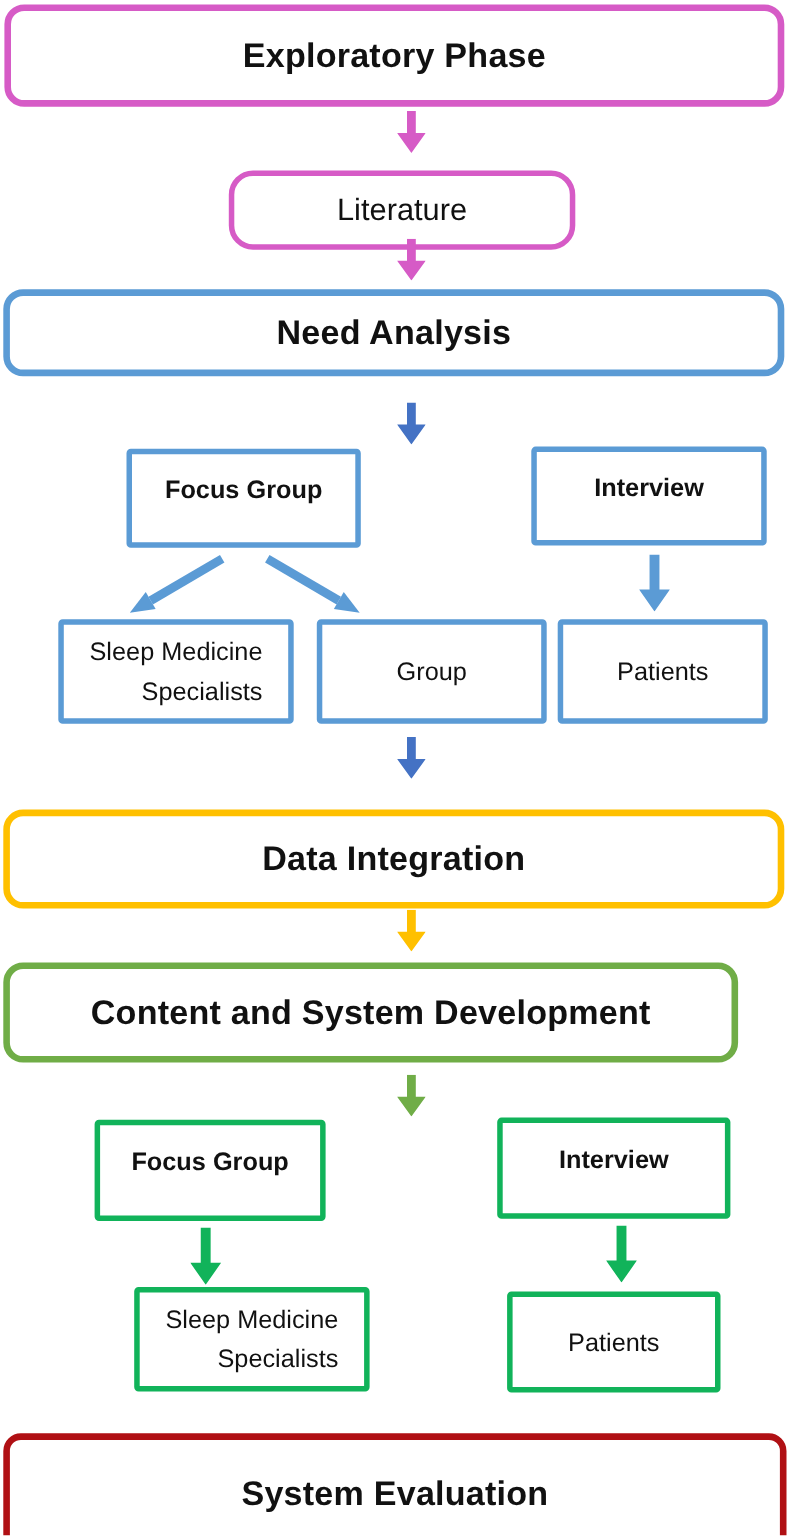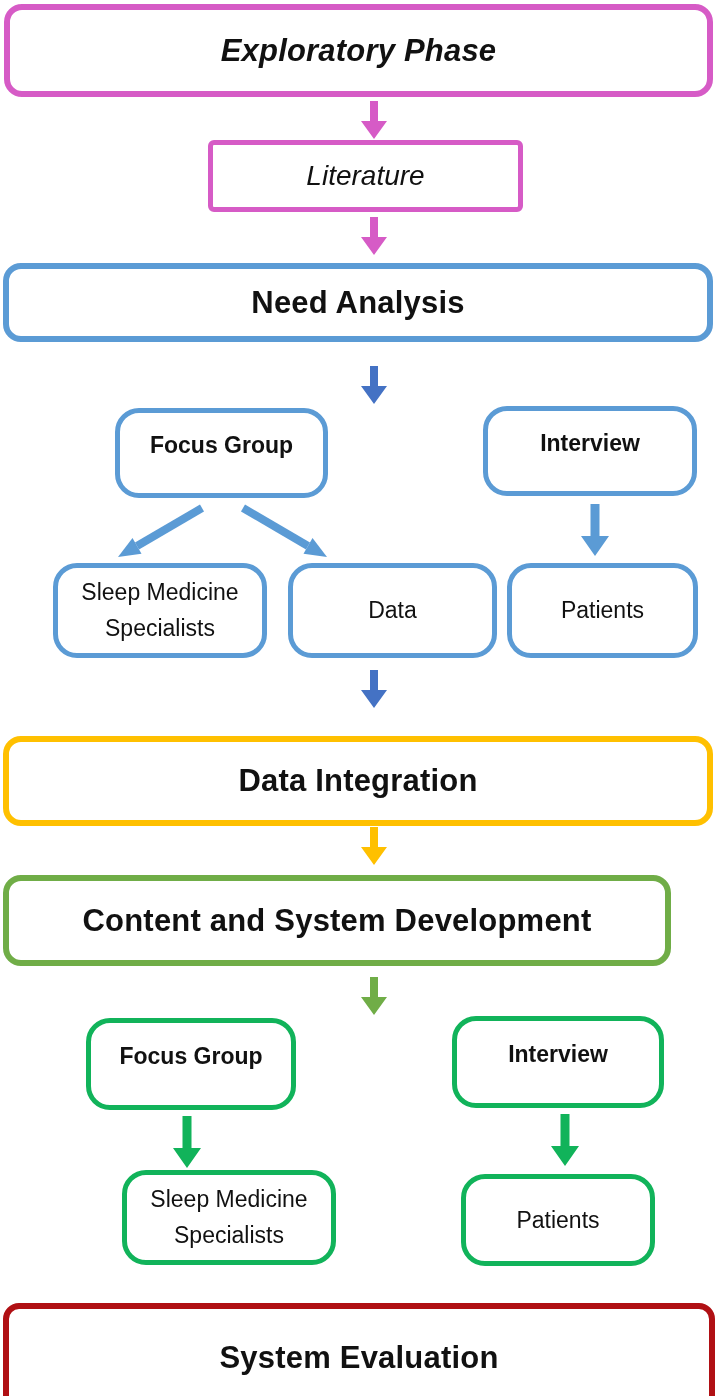--- a/index.html
+++ b/index.html
@@ -24,32 +24,33 @@
   }
   .phase {
     border-width: 6px;
     border-radius: 18px;
     font-weight: bold;
     font-size: 31px;
     letter-spacing: 0.2px;
   }
   .subbox {
     border-width: 5px;
-    border-radius: 24px;
+    border-radius: 4px;
     font-size: 23px;
+    text-align: right;
   }
   .subbox.bold {
     font-weight: bold;
     padding-bottom: 16px;
   }
   .twoline { line-height: 1.55; margin-left: 40px; }
   .twoline span { display: block; }
 
   
-  .pink   { border-color: #D65BC6; font-style: italic; }
+  .pink   { border-color: #D65BC6; }
   .lblue  { border-color: #5B9BD5; }
   .yellow { border-color: #FFC000; }
   .olive  { border-color: #70AD47; }
   .green  { border-color: #11B35A; }
   .dred   { border-color: #B01014; }
 
   .arrow { position: absolute; }
 </style>
 </head>
 <body>
@@ -57,21 +58,21 @@
 <div id="canvas">
 
   <div class="box phase pink" style="left:4px; top:4px; width:709px; height:93px;">
     <span>Exploratory Phase</span>
   </div>
 
   <svg class="arrow" style="left:361px; top:101px;" width="26" height="38" viewBox="0 0 26 38">
     <polygon points="9,0 17,0 17,20 26,20 13,38 0,20 9,20" fill="#D65BC6"></polygon>
   </svg>
 
-  <div class="box pink" style="left:208px; top:140px; width:315px; height:72px; border-width:5px; border-radius:6px; font-size:28px;">
+  <div class="box pink" style="left:208px; top:155px; width:315px; height:72px; border-width:5px; border-radius:22px; font-size:28px;">
     <span>Literature</span>
   </div>
 
   <svg class="arrow" style="left:361px; top:217px;" width="26" height="38" viewBox="0 0 26 38">
     <polygon points="9,0 17,0 17,20 26,20 13,38 0,20 9,20" fill="#D65BC6"></polygon>
   </svg>
 
   <div class="box phase lblue" style="left:3px; top:263px; width:710px; height:79px;">
     <span>Need Analysis</span>
   </div>
@@ -104,21 +105,21 @@
 
   <div class="box subbox lblue twoline" style="left:13px; top:563px; width:214px; height:95px;">
     <div>
       <span>Sleep Medicine</span>
       <span>Specialists</span>
     </div>
   </div>
 
   <div class="box subbox lblue twoline" style="left:248px; top:563px; width:209px; height:95px;">
     <div>
-      <span>Data</span>
+      <span>Group</span>
     </div>
   </div>
 
   <div class="box subbox lblue" style="left:507px; top:563px; width:191px; height:95px;">
     <span>Patients</span>
   </div>
 
   <svg class="arrow" style="left:361px; top:670px;" width="26" height="38" viewBox="0 0 26 38">
     <polygon points="9,0 17,0 17,20 26,20 13,38 0,20 9,20" fill="#4472C4"></polygon>
   </svg>

